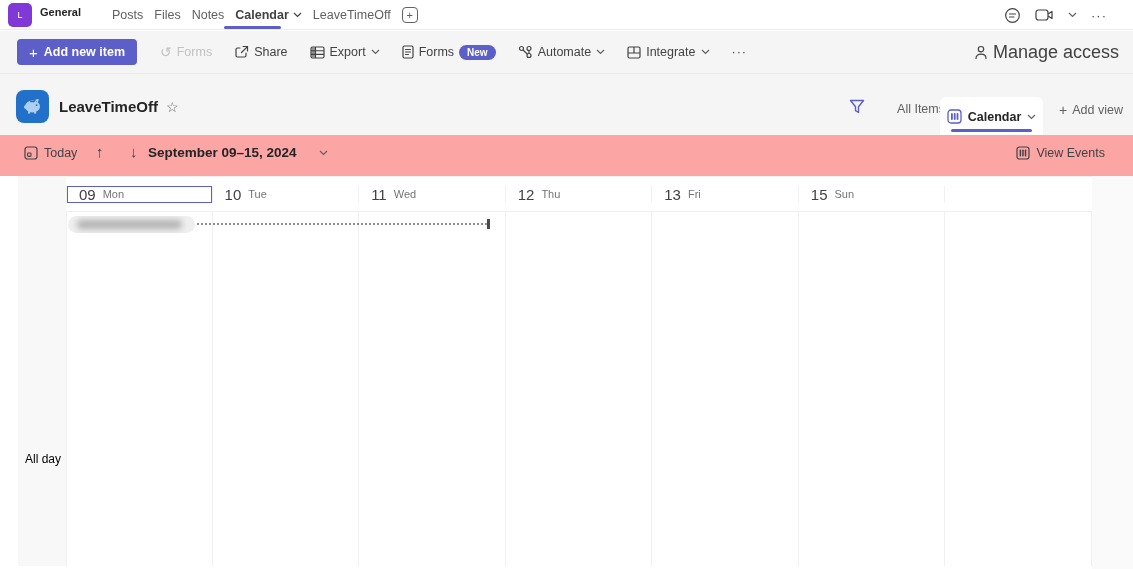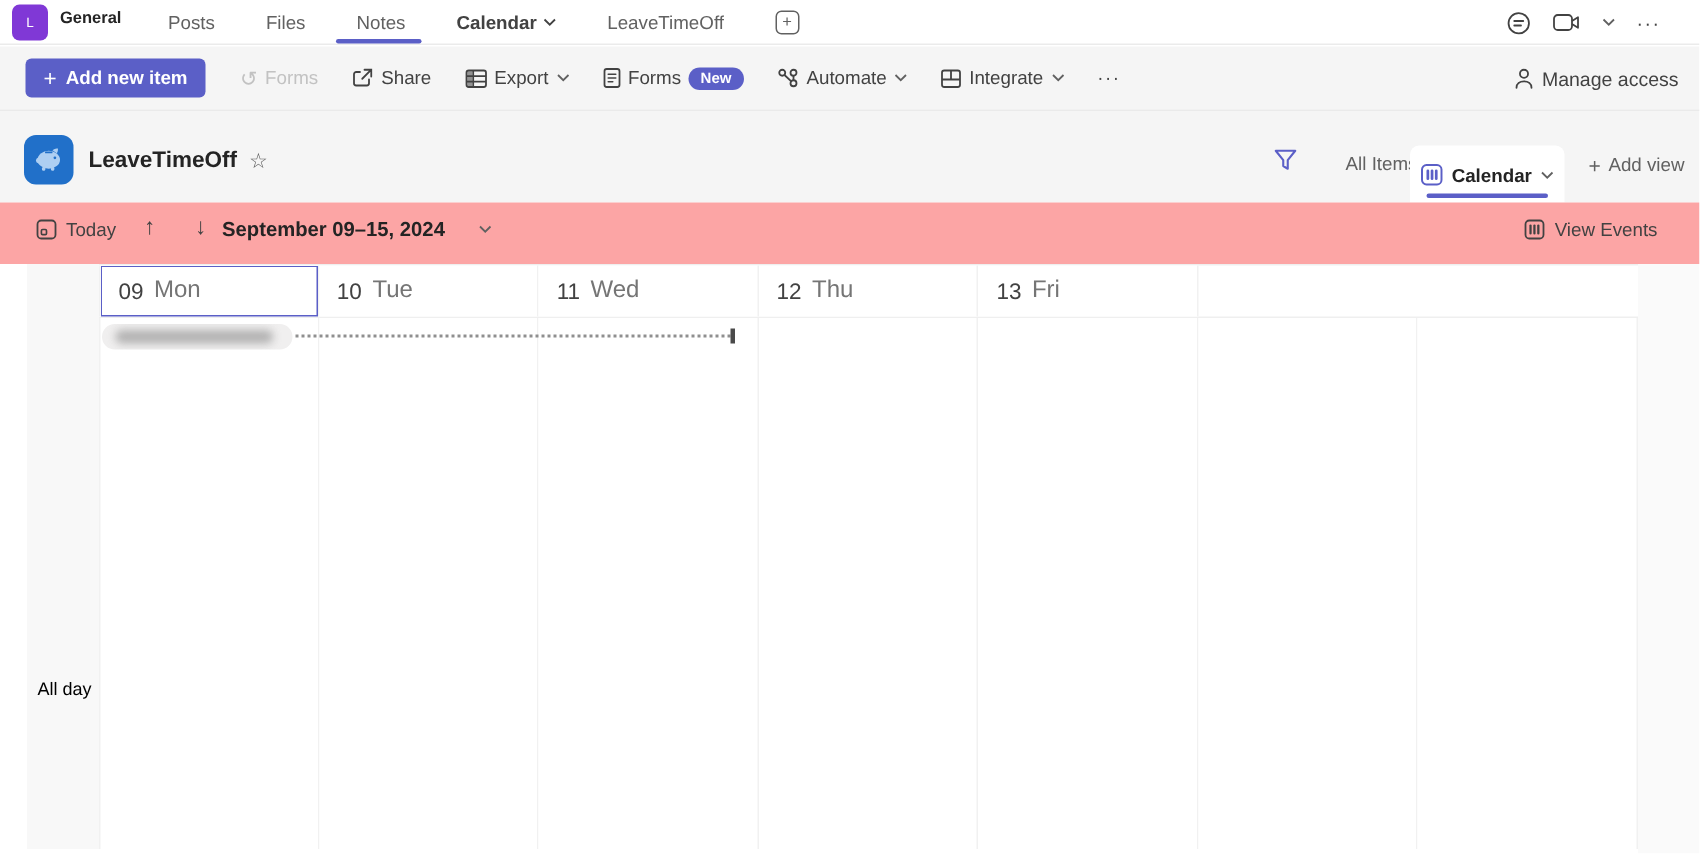--- a/index.html
+++ b/index.html
@@ -4,35 +4,35 @@
 <style>
   * { margin:0; padding:0; box-sizing:border-box; }
   html,body { width:1133px; height:569px; }
   body { font-family:"Liberation Sans", sans-serif; background:#fff; color:#424242; overflow:hidden; }
   .stage { position:relative; width:1133px; height:569px; background:#fff; }
 
   
   .topbar { position:absolute; left:0; top:0; width:1133px; height:30px; background:#fff; border-bottom:1px solid #ebebeb; display:flex; align-items:center; }
   .avatar { position:absolute; left:8px; top:3px; width:24px; height:24px; border-radius:5px; background:#8038d6; color:#fff; font-size:9px; display:flex; align-items:center; justify-content:center; }
   .channel-name { position:absolute; left:40px; top:6px; font-size:11px; font-weight:700; color:#242424; }
-  .chan-tabs { position:absolute; left:112px; top:0; height:30px; display:flex; align-items:center; gap:34px; font-size:12.5px; color:#616161; }
+  .chan-tabs { position:absolute; left:112px; top:0; height:30px; display:flex; align-items:center; gap:11px; font-size:12.5px; color:#616161; }
   .chan-tab { display:flex; align-items:center; gap:4px; cursor:pointer; }
   .chan-tab.active { color:#424242; font-weight:700; position:relative; }
   .chan-underline { position:absolute; left:224px; top:26px; width:57px; height:3px; border-radius:2px; background:#5b5fc7; }
   .addtab { width:16px; height:16px; border:1px solid #616161; border-radius:4px; display:flex; align-items:center; justify-content:center; font-size:11px; color:#616161; }
   .topbar-right { position:absolute; right:26px; top:0; height:30px; display:flex; align-items:center; gap:14px; color:#424242; }
 
   
   .cmdbar { position:absolute; left:0; top:31px; width:1133px; height:42px; background:#f5f5f5; display:flex; align-items:center; }
   .btn-primary { position:absolute; left:17px; top:8px; height:26px; padding:0 12px; background:#5b5fc7; color:#fff; border:none; border-radius:4px; font-size:12.5px; font-weight:700; display:flex; align-items:center; gap:6px; cursor:pointer; font-family:inherit; }
   .cmd-items { position:absolute; left:160px; top:0; height:42px; display:flex; align-items:center; gap:22px; font-size:12.5px; color:#424242; }
   .cmd-item { display:flex; align-items:center; gap:5px; cursor:pointer; }
   .cmd-item.disabled { color:#c2c2c2; }
   .badge-new { background:#5b5fc7; color:#fff; font-size:10px; font-weight:700; border-radius:9px; padding:2px 8px; }
-  .manage-access { position:absolute; right:14px; top:0; height:42px; display:flex; align-items:center; gap:5px; font-size:13px; color:#424242; cursor:pointer; }
+  .manage-access { position:absolute; right:14px; top:0; height:42px; display:flex; align-items:center; gap:5px; font-size:18px; color:#424242; cursor:pointer; }
 
   
   .listband { position:absolute; left:0; top:73px; width:1133px; height:62px; background:#f5f5f5; border-top:1px solid #eaeaea; }
   .list-icon { position:absolute; left:16px; top:16px; width:33px; height:33px; border-radius:8px; background:#2170c9; display:flex; align-items:center; justify-content:center; }
   .list-title-row { position:absolute; left:59px; top:24px; display:flex; align-items:center; gap:8px; }
   .list-title { font-size:15px; font-weight:700; color:#242424; }
   .star { font-size:14px; color:#616161; cursor:pointer; }
   .filter-btn { position:absolute; right:268px; top:25px; cursor:pointer; }
   .all-items { position:absolute; right:188px; top:28px; font-size:12.5px; color:#616161; cursor:pointer; }
   .view-tab { position:absolute; right:90px; top:23px; width:103px; height:39px; background:#fff; border-radius:6px 6px 0 0; display:flex; align-items:center; justify-content:center; gap:6px; font-size:12.5px; font-weight:700; color:#242424; cursor:pointer; }
@@ -44,26 +44,26 @@
   .today-btn { position:absolute; left:24px; top:11px; display:flex; align-items:center; gap:6px; font-size:12.5px; color:#424242; cursor:pointer; }
   .nav-arrow { position:absolute; top:8px; font-size:15px; color:#424242; cursor:pointer; }
   .arrow-up { left:96px; }
   .arrow-down { left:130px; }
   .date-range { position:absolute; left:148px; top:10px; display:flex; align-items:center; gap:22px; font-size:13.5px; font-weight:700; color:#242424; cursor:pointer; }
   .view-events { position:absolute; right:28px; top:11px; display:flex; align-items:center; gap:6px; font-size:12.5px; color:#424242; cursor:pointer; }
 
   
   .gutter-shade { position:absolute; left:18px; top:176px; width:48px; height:390px; background:#f8f8f8; }
   .grid { position:absolute; left:66px; top:176px; width:1026px; height:390px; display:flex; flex-direction:column; border-top:1px solid #efefef; }
-  .dayrow { display:flex; height:35px; border-bottom:1px solid #efefef; }
+  .dayrow { display:flex; height:35px; border-bottom:1px solid #efefef;align-items:center; }
   .daycell { width:146.57px; border-right:1px solid #f1f1f1; display:flex; align-items:center; padding-left:12px; gap:7px; background:#fff; cursor:pointer; }
   .daycell:first-child { border-left:1px solid #f1f1f1; }
   .daycell.today { box-shadow:inset 0 0 0 1px #5b5fc7; }
   .daynum { font-size:15px; color:#424242; }
-  .dayabbr { font-size:16px; color:#757575; }
+  .dayabbr { font-size:11px; color:#757575; }
   .bodyrow { flex:1; display:flex; }
   .bodycell { width:146.57px; border-right:1px solid #f1f1f1; background:#fff; }
   .bodycell:first-child { border-left:1px solid #f1f1f1; }
   .allday-label { position:absolute; left:25px; top:452px; font-size:12px; color:#000000; }
   .right-strip { position:absolute; left:1092px; top:176px; width:41px; height:393px; background:#fafafa; }
 
   
   .event-pill { position:absolute; left:68px; top:216px; width:127px; height:17px; background:#f0efef; border-radius:9px; overflow:hidden; cursor:pointer; }
   .event-blur { position:absolute; left:9px; top:4px; width:105px; height:9px; background:#8a8a8a; border-radius:4px; filter:blur(3px); opacity:.6; }
   .event-dotline { position:absolute; left:197px; top:223px; width:290px; border-top:2px dotted #8f8f8f; }
@@ -313,20 +313,24 @@
           <span class="dayabbr">Wed</span>
         </div>
       <div class="daycell">
           <span class="daynum">12</span>
           <span class="dayabbr">Thu</span>
         </div>
       <div class="daycell">
           <span class="daynum">13</span>
           <span class="dayabbr">Fri</span>
         </div>
+      <div class="daycell">
+          <span class="daynum">15</span>
+          <span class="dayabbr">Sun</span>
+        </div>
     </div>
     <div class="bodyrow">
       <div class="bodycell"></div>
       <div class="bodycell"></div>
       <div class="bodycell"></div>
       <div class="bodycell"></div>
       <div class="bodycell"></div>
       <div class="bodycell"></div>
       <div class="bodycell"></div>
     </div>

